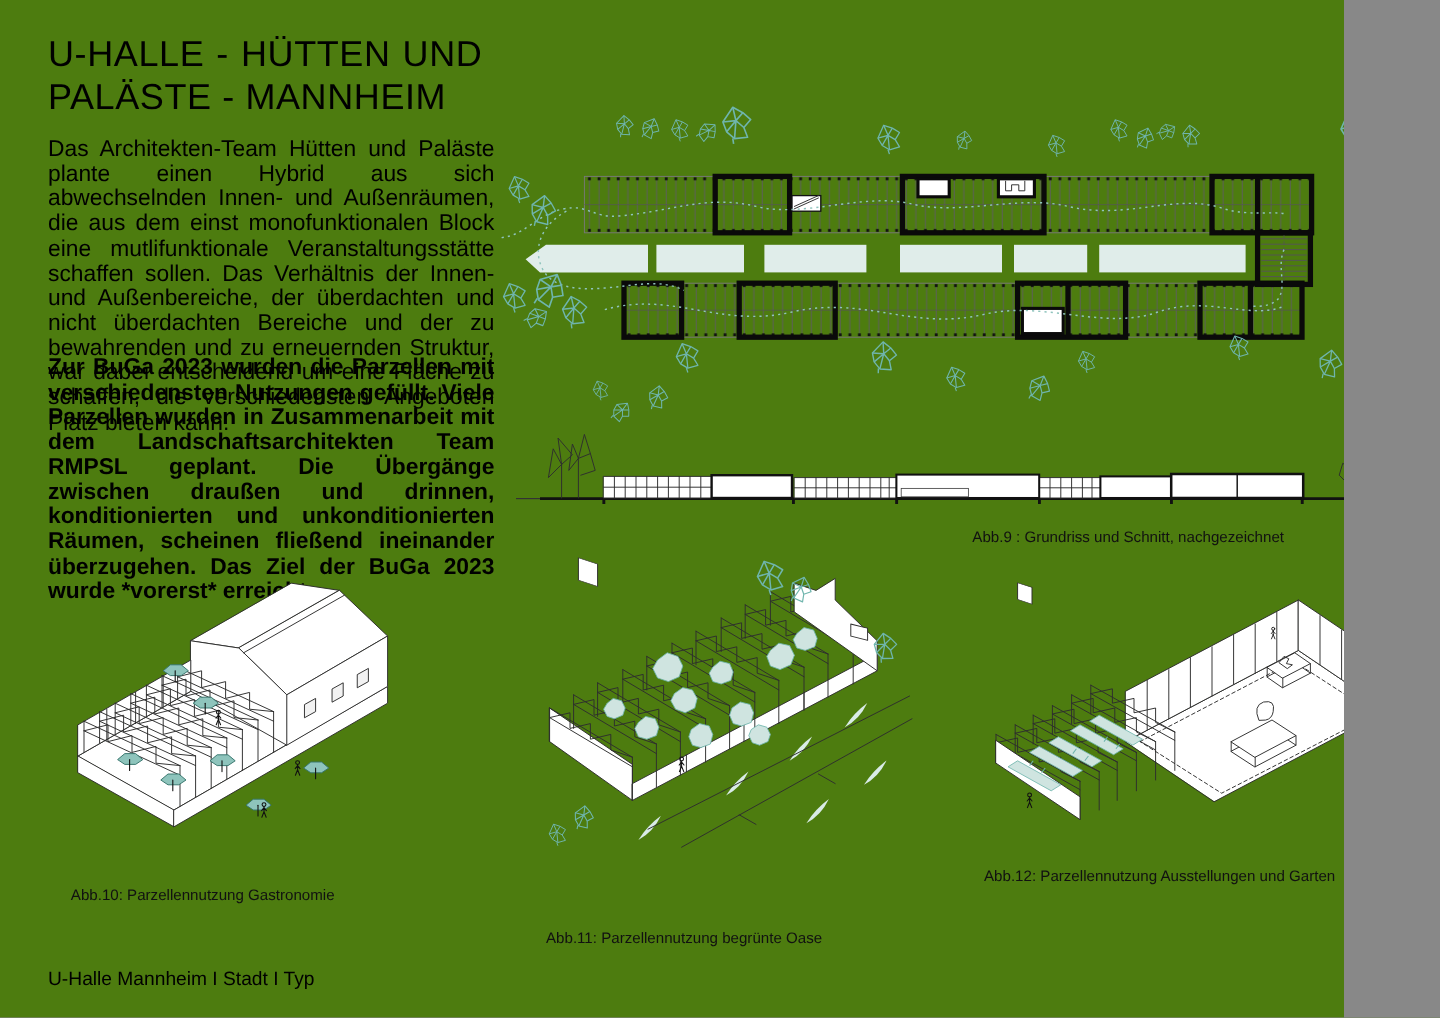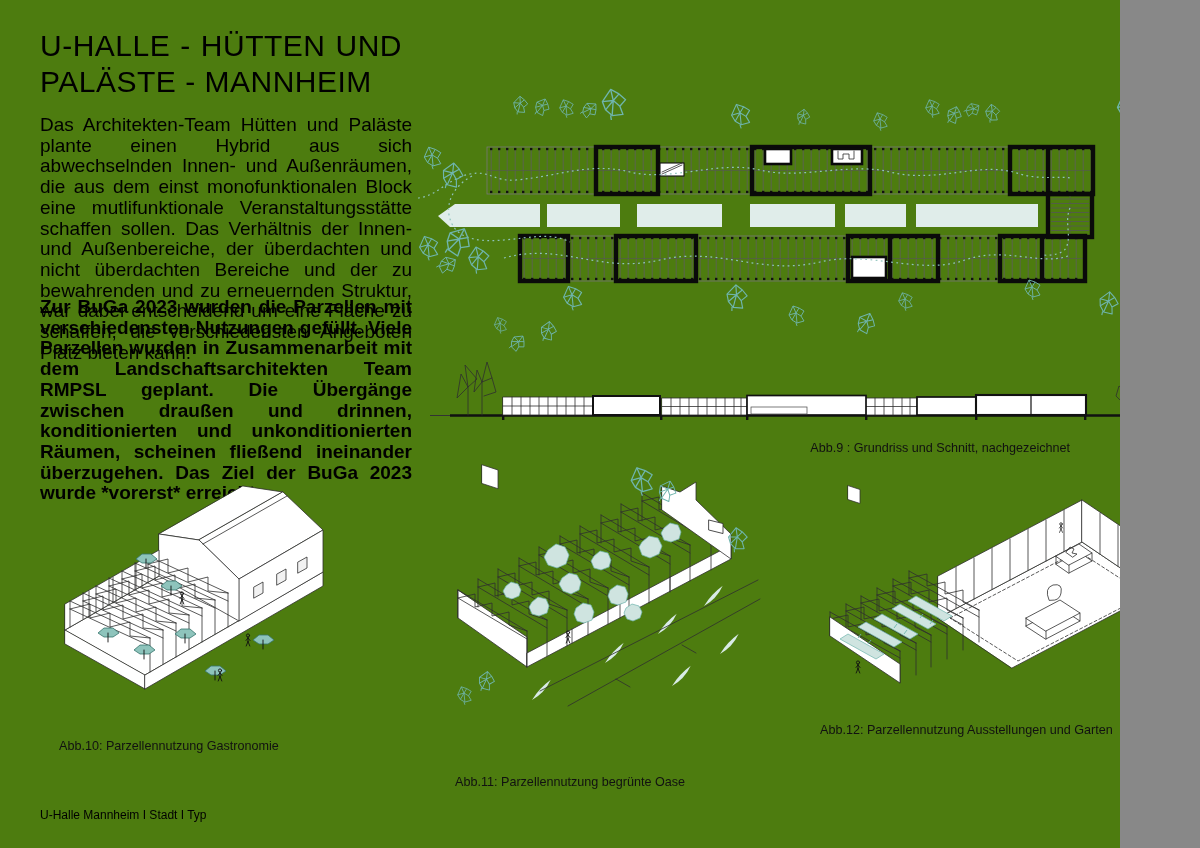--- a/index.html
+++ b/index.html
@@ -12,21 +12,21 @@
   .title .l2{text-align:left;}
   .body-par{left:40px;width:372px;font-size:19px;line-height:20.7px;text-align:justify;}
   .p1{top:115px;}
   .p2{top:297px;font-weight:bold;}
   
   .cap{font-size:12.6px;color:#111;white-space:nowrap;}
   .cap9{top:441px;right:50px;text-align:right;}
   .cap10{top:739px;left:59px;}
   .cap11{top:751px;left:455px;margin-top:24px;}
   .cap12{top:723px;left:820px;}
-  .footer{left:40px;top:808px;font-size:12px;}
+  .footer{left:40px;top:808px;font-size:16px;}
   
   svg{display:block;overflow:visible;}
   .ln{stroke:#2e2e2e;stroke-width:.8;fill:none;stroke-linejoin:round;stroke-linecap:round;}
   .lnthin{stroke:#555;stroke-width:.6;fill:none;}
   .wall{stroke:#0a0a0a;stroke-width:4.4;fill:none;}
   .wall3{stroke:#0a0a0a;stroke-width:2.6;fill:#fff;}
   .teal{stroke:#6fb5ad;fill:none;stroke-width:.9;stroke-linejoin:round;}
   .tealdot{stroke:#8fc4bd;stroke-width:1.2;fill:none;stroke-dasharray:1.8 3.4;}
   .band{fill:#e0edea;stroke:none;}
   .blob{fill:#cfe4e0;stroke:#6fb5ad;stroke-width:.7;}

